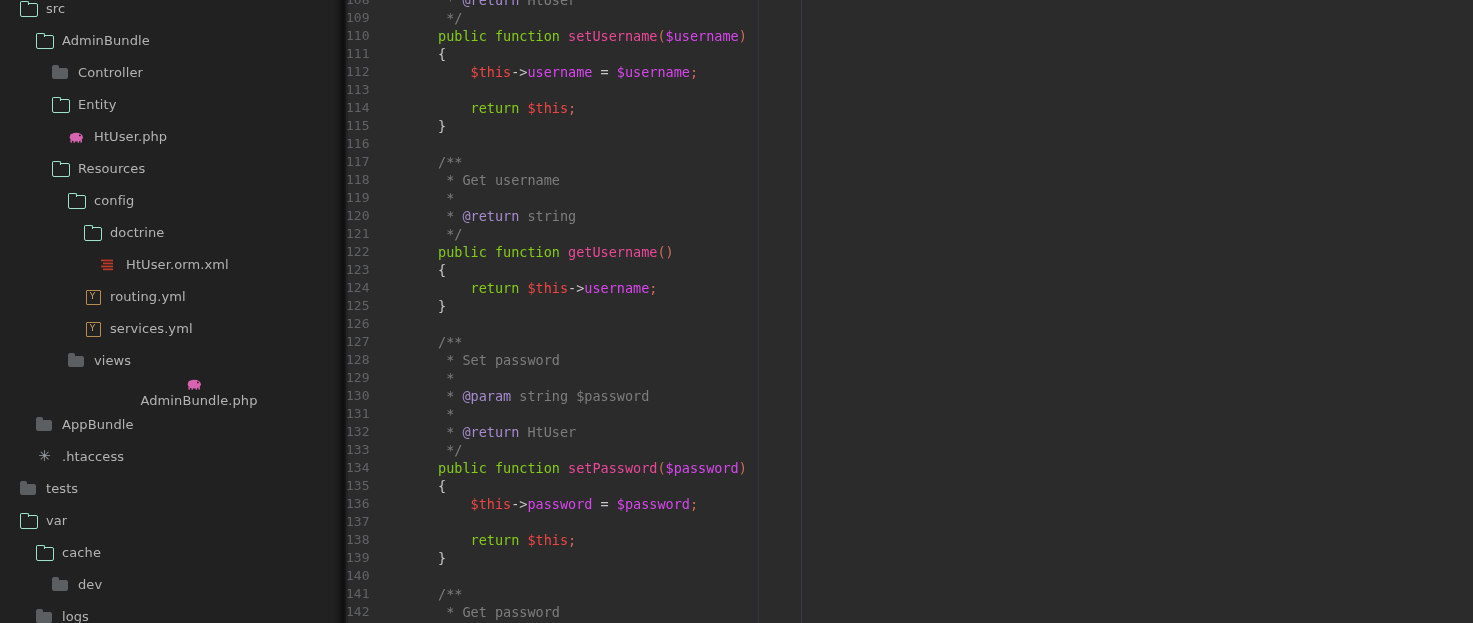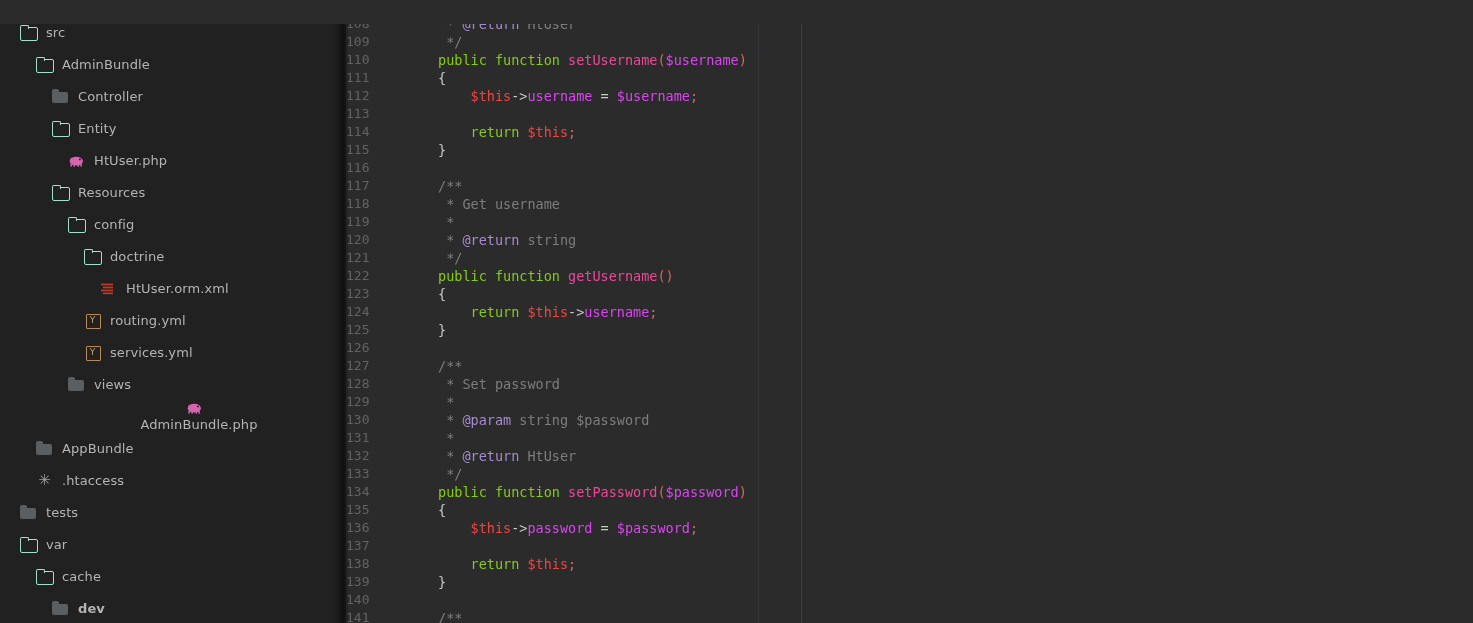--- a/index.html
+++ b/index.html
@@ -3,21 +3,21 @@
 <meta charset="utf-8">
 <title>IDE</title>
 <style>
   * { box-sizing: border-box; margin: 0; padding: 0; }
   html, body {
     width: 1473px; height: 623px;
     background: #2b2b2b;
     overflow: hidden;
     font-family: "DejaVu Sans", sans-serif;
   }
-  #app { position: relative; width: 1473px; height: 491px; display: flex; margin-top: 24px; }
+  #app { position: relative; width: 1473px; height: 491px; display: flex; }
 
   
   #sidebar {
     width: 346px; height: 623px;
     background: #212121;
     position: relative;
     overflow: hidden;
     flex: 0 0 346px;
   }
   #sidebar-shadow {
@@ -250,21 +250,21 @@
           <span class="tw-label">tests</span>
         </div>
         <div class="tree-row" style="padding-left: 20px;">
           <span class="tw-icon ic-folder-open"></span>
           <span class="tw-label">var</span>
         </div>
         <div class="tree-row" style="padding-left: 36px;">
           <span class="tw-icon ic-folder-open"></span>
           <span class="tw-label">cache</span>
         </div>
-        <div class="tree-row" style="padding-left: 52px; font-weight: bold;">
+        <div class="tree-row" style="padding-left: 52px;">
           <span class="tw-icon ic-folder-closed"></span>
           <span class="tw-label">dev</span>
         </div>
         <div class="tree-row" style="padding-left: 36px;">
           <span class="tw-icon ic-folder-closed"></span>
           <span class="tw-label">logs</span>
         </div>
       </div>
     <div id="sidebar-shadow"></div>
   </div>

